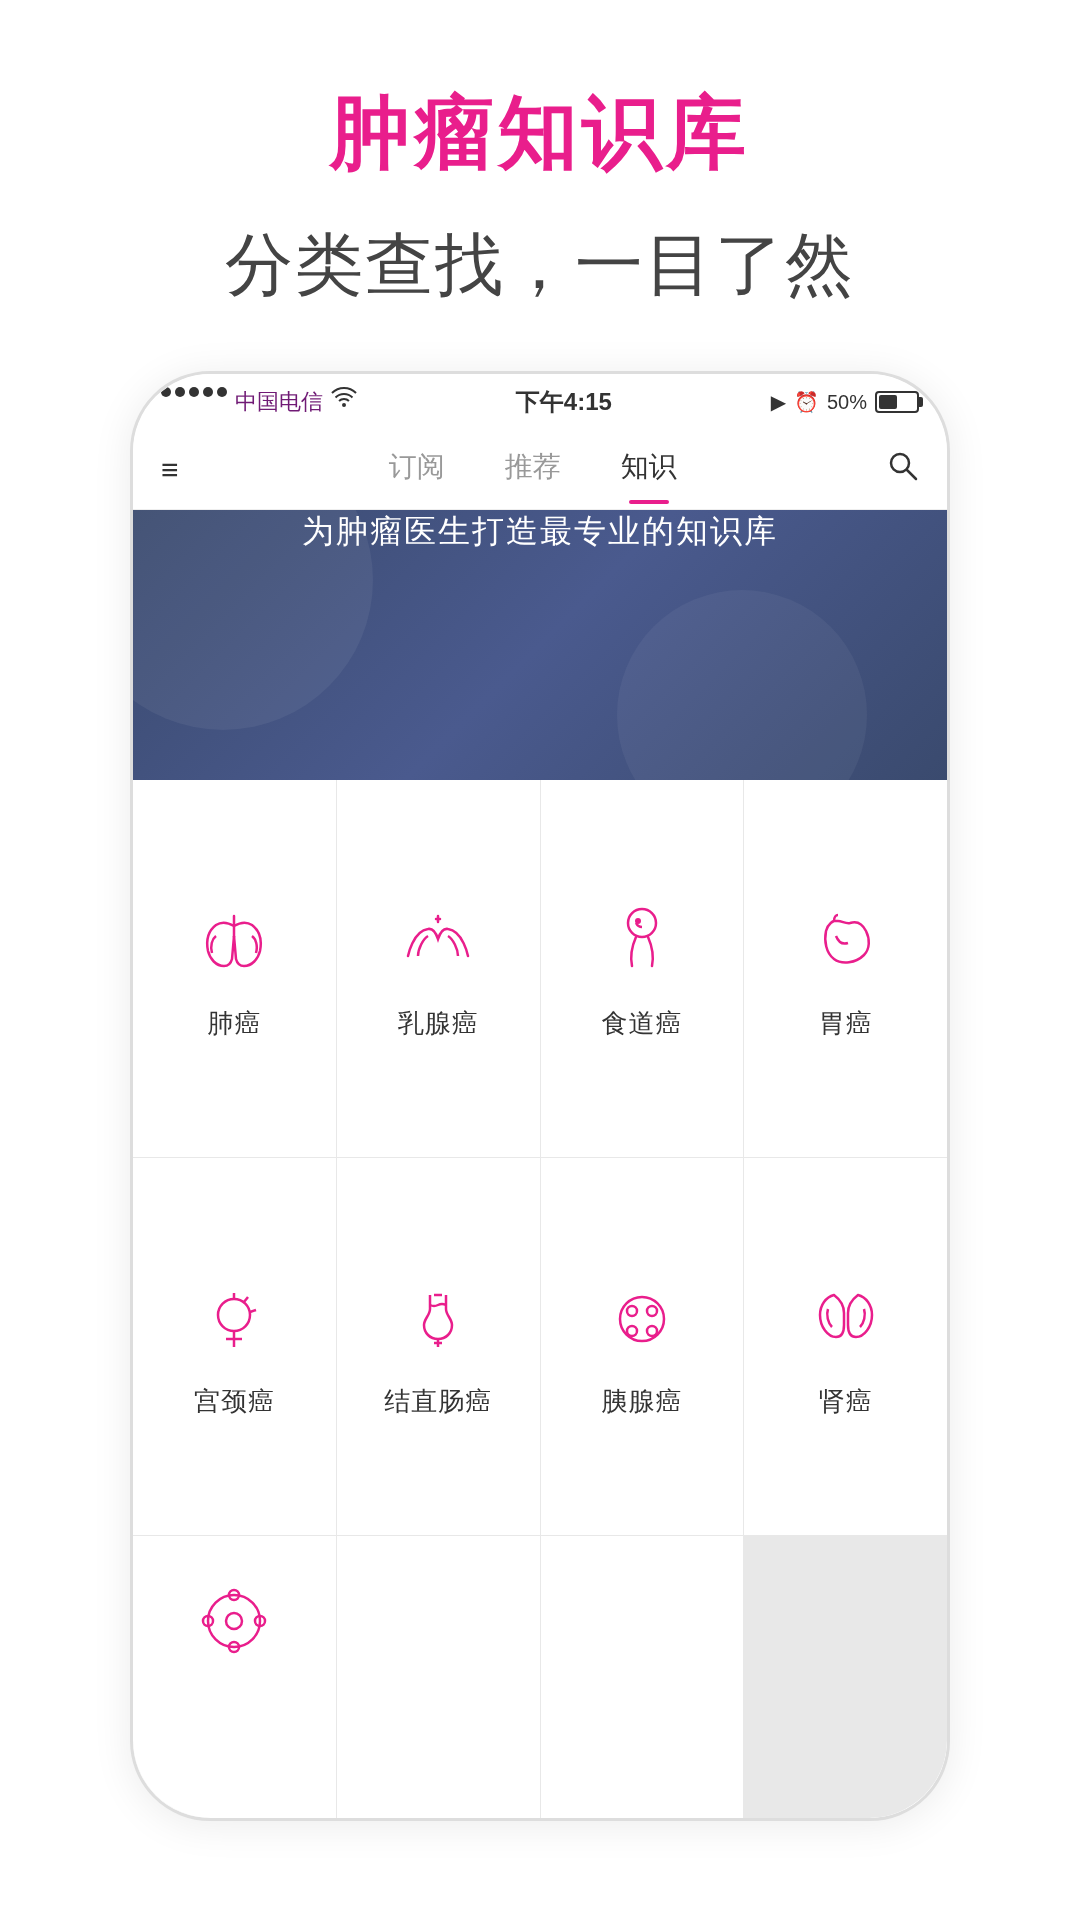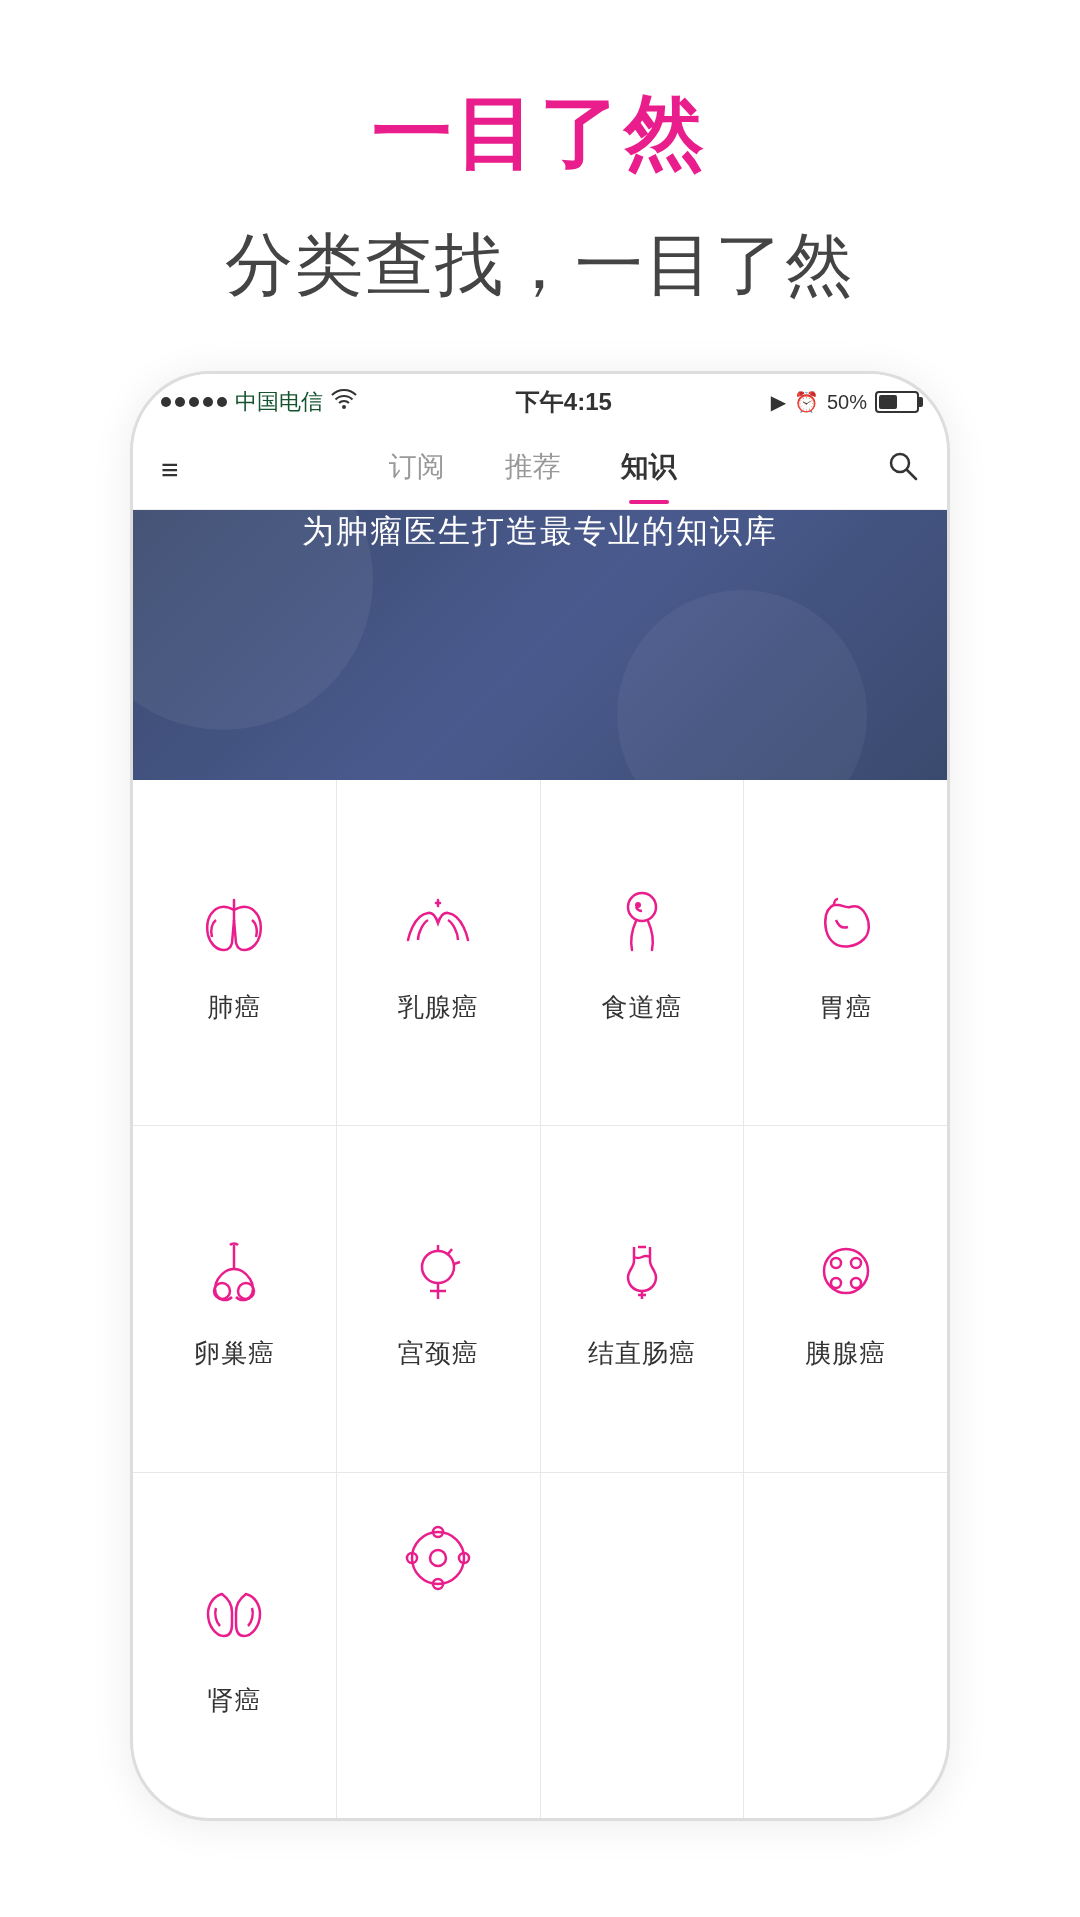--- a/index.html
+++ b/index.html
@@ -59,24 +59,24 @@
       height: 56px;
       background: #fff;
       display: flex;
       align-items: center;
       justify-content: space-between;
       padding: 0 28px;
       flex-shrink: 0;
     }
     .status-left {
       display: flex;
-      align-items: center;
+      align-items: flex-start;
       gap: 8px;
       font-size: 22px;
-      color: #14532d;
+      color: #701a75;
     }
     .status-dots {
       display: flex; gap: 4px;
     }
     .status-dot {
       width: 10px; height: 10px;
       border-radius: 50%;
       background: #333;
     }
     .wifi-icon {
@@ -146,21 +146,21 @@
     }
     .tab-item {
       font-size: 28px;
       color: #999;
       padding-bottom: 6px;
       cursor: pointer;
       position: relative;
     }
     .tab-item.active {
       color: #333;
-      font-weight: 700;
+      font-weight: 400;
     }
     .tab-item.active::after {
       content: '';
       position: absolute;
       bottom: -12px;
       left: 50%;
       transform: translateX(-50%);
       width: 40px;
       height: 4px;
       background: #e91e8c;
@@ -251,21 +251,21 @@
       justify-content: flex-start;
       padding: 40px 20px 0;
       cursor: pointer;
       gap: 20px;
     }
   </style>
 </head>
 <body>
 
 <div class="page-header">
-  <div class="page-title-main">一目了然</div>
+  <div class="page-title-main">肿瘤知识库</div>
   <div class="page-subtitle">分类查找，一目了然</div>
 </div>
 
 <div class="phone-frame">
   <div class="phone-inner">
 
     <div class="status-bar">
       <div class="status-left">
         <div class="status-dots">
           <div class="status-dot"></div>
@@ -362,34 +362,20 @@
         <div class="grid-icon">
           <svg viewBox="0 0 80 80" fill="none" stroke="#e91e8c" stroke-width="2.5">
             <path d="M28 20 C28 20 22 22 20 30 C18 40 20 52 28 58 C36 64 50 62 58 54 C64 48 64 38 60 30 C56 22 50 20 44 22 C40 23 36 20 32 20 Z" stroke-linejoin="round"></path>
             <path d="M28 20 C28 16 30 14 32 14"></path>
             <path d="M30 35 C32 40 36 44 42 42"></path>
           </svg>
         </div>
         <span class="grid-label">胃癌</span>
       </div>
 
-      <div class="grid-item">
-        <div class="grid-icon">
-          <svg viewBox="0 0 80 80" fill="none" stroke="#e91e8c" stroke-width="2.5">
-            <path d="M40 18 L40 38"></path>
-            <path d="M40 38 C34 38 28 42 24 48 C20 54 20 62 24 66 C28 70 34 70 38 66"></path>
-            <path d="M40 38 C46 38 52 42 56 48 C60 54 60 62 56 66 C52 70 46 70 42 66"></path>
-            <circle cx="28" cy="60" r="8"></circle>
-            <circle cx="52" cy="60" r="8"></circle>
-            <path d="M36 14 C38 12 42 12 44 14"></path>
-            <path d="M40 14 L40 18"></path>
-          </svg>
-        </div>
-        <span class="grid-label">卵巢癌</span>
-      </div>
 
       <div class="grid-item">
         <div class="grid-icon">
           <svg viewBox="0 0 80 80" fill="none" stroke="#e91e8c" stroke-width="2.5">
             <circle cx="40" cy="36" r="16"></circle>
             <path d="M40 52 L40 68"></path>
             <path d="M32 60 L48 60"></path>
             <path d="M40 20 L40 14"></path>
             <path d="M50 23 L54 18"></path>
             <path d="M56 33 L62 31"></path>

